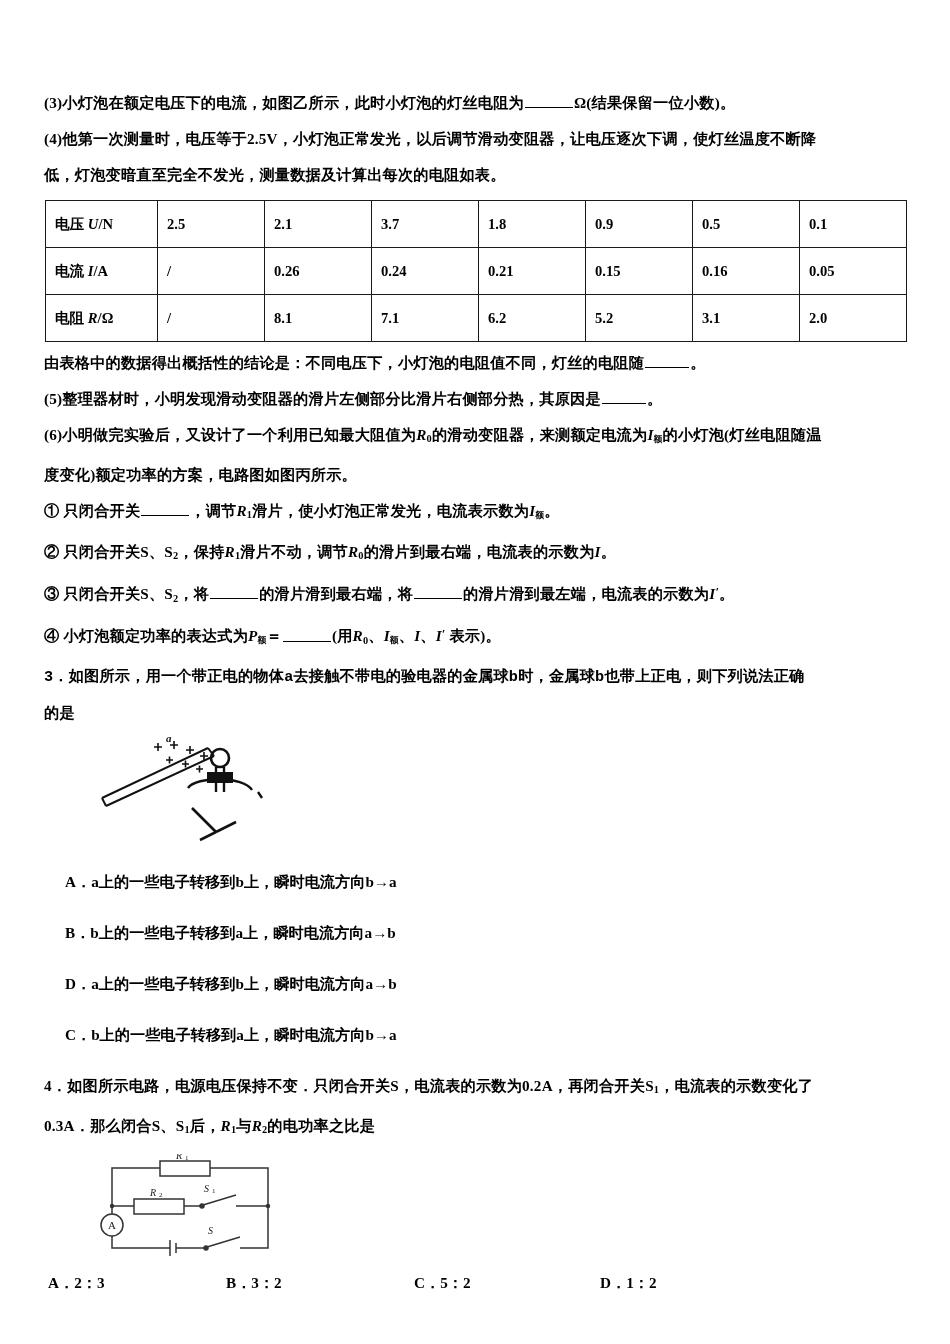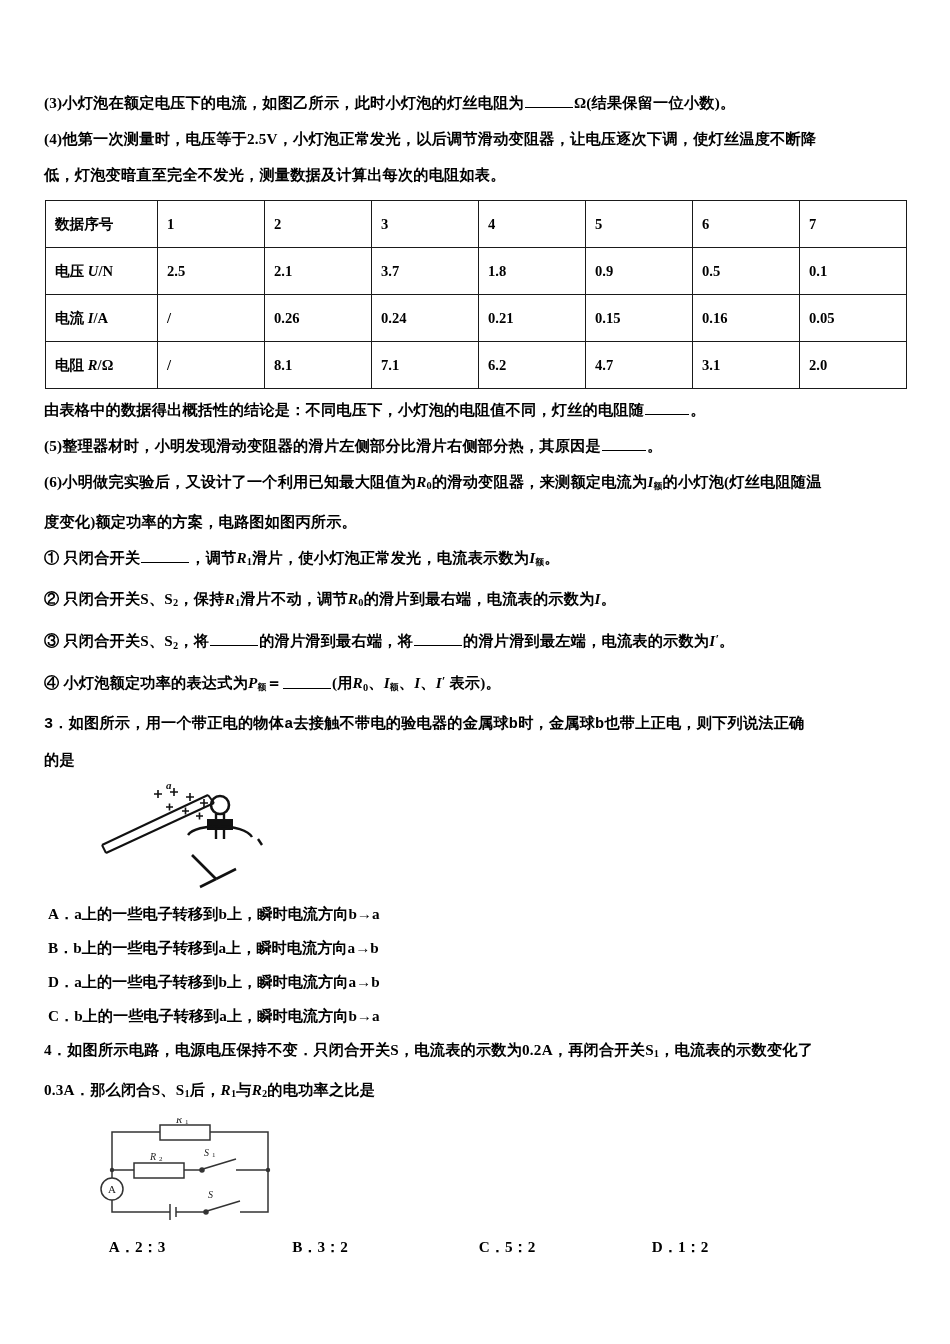--- a/index.html
+++ b/index.html
@@ -68,32 +68,32 @@
     font-family: "Liberation Serif", serif;
   }
   table.datatable td.rowhead { width: 112px; }
   table.datatable td.cell { width: 107px; }
 
   
   .opt {
     font-size: 15.2px;
     font-weight: bold;
     line-height: 34px;
-    margin: 0;
+    margin: 17px;
     padding-left: 4px;
   }
   .optrow {
     display: flex;
     font-size: 15.2px;
     font-weight: bold;
     line-height: 34px;
     padding-left: 4px;
     margin-top: 4px;
   }
-  .optrow > span { display: inline-block; text-align: center; }
+  .optrow > span { display: inline-block; }
   .optrow .oA { width: 178px; }
   .optrow .oB { width: 188px; }
   .optrow .oC { width: 186px; }
   .optrow .oD { width: 160px; }
 
   
   .figwrap { position: relative; }
   .fig-electroscope { margin: 6px 0 2px 52px; }
   .fig-circuit { margin: 6px 0 2px 46px; }
   svg { display: block; }
@@ -103,30 +103,20 @@
 
 <div class="page">
 
   <p class="para"><span>(3)小灯泡在额定电压下的电流，如图乙所示，此时小灯泡的灯丝电阻为</span><span class="blank w3"></span><span>Ω(结果保留一位小数)。</span></p>
 
   <p class="para">(4)他第一次测量时，电压等于2.5V，小灯泡正常发光，以后调节滑动变阻器，让电压逐次下调，使灯丝温度不断降</p>
   <p class="para">低，灯泡变暗直至完全不发光，测量数据及计算出每次的电阻如表。</p>
 
   <table class="datatable">
     <tbody>
-        <tr>
-      <td class="rowhead">数据序号</td>
-      <td class="cell">1</td>
-      <td class="cell">2</td>
-      <td class="cell">3</td>
-      <td class="cell">4</td>
-      <td class="cell">5</td>
-      <td class="cell">6</td>
-      <td class="cell">7</td>
-    </tr>
     <tr>
       <td class="rowhead"><span>电压 </span><span class="var">U</span><span>/N</span></td>
       <td class="cell">2.5</td>
       <td class="cell">2.1</td>
       <td class="cell">3.7</td>
       <td class="cell">1.8</td>
       <td class="cell">0.9</td>
       <td class="cell">0.5</td>
       <td class="cell">0.1</td>
     </tr>
@@ -139,21 +129,21 @@
       <td class="cell">0.15</td>
       <td class="cell">0.16</td>
       <td class="cell">0.05</td>
     </tr>
     <tr>
       <td class="rowhead"><span>电阻 </span><span class="var">R</span><span>/Ω</span></td>
       <td class="cell">/</td>
       <td class="cell">8.1</td>
       <td class="cell">7.1</td>
       <td class="cell">6.2</td>
-      <td class="cell">4.7</td>
+      <td class="cell">5.2</td>
       <td class="cell">3.1</td>
       <td class="cell">2.0</td>
     </tr>
   </tbody>
     </table>
 
   <p class="para"><span>由表格中的数据得出概括性的结论是：不同电压下，小灯泡的电阻值不同，灯丝的电阻随</span><span class="blank w2"></span><span>。</span></p>
 
   <p class="para"><span>(5)整理器材时，小明发现滑动变阻器的滑片左侧部分比滑片右侧部分热，其原因是</span><span class="blank w2"></span><span>。</span></p>
 

